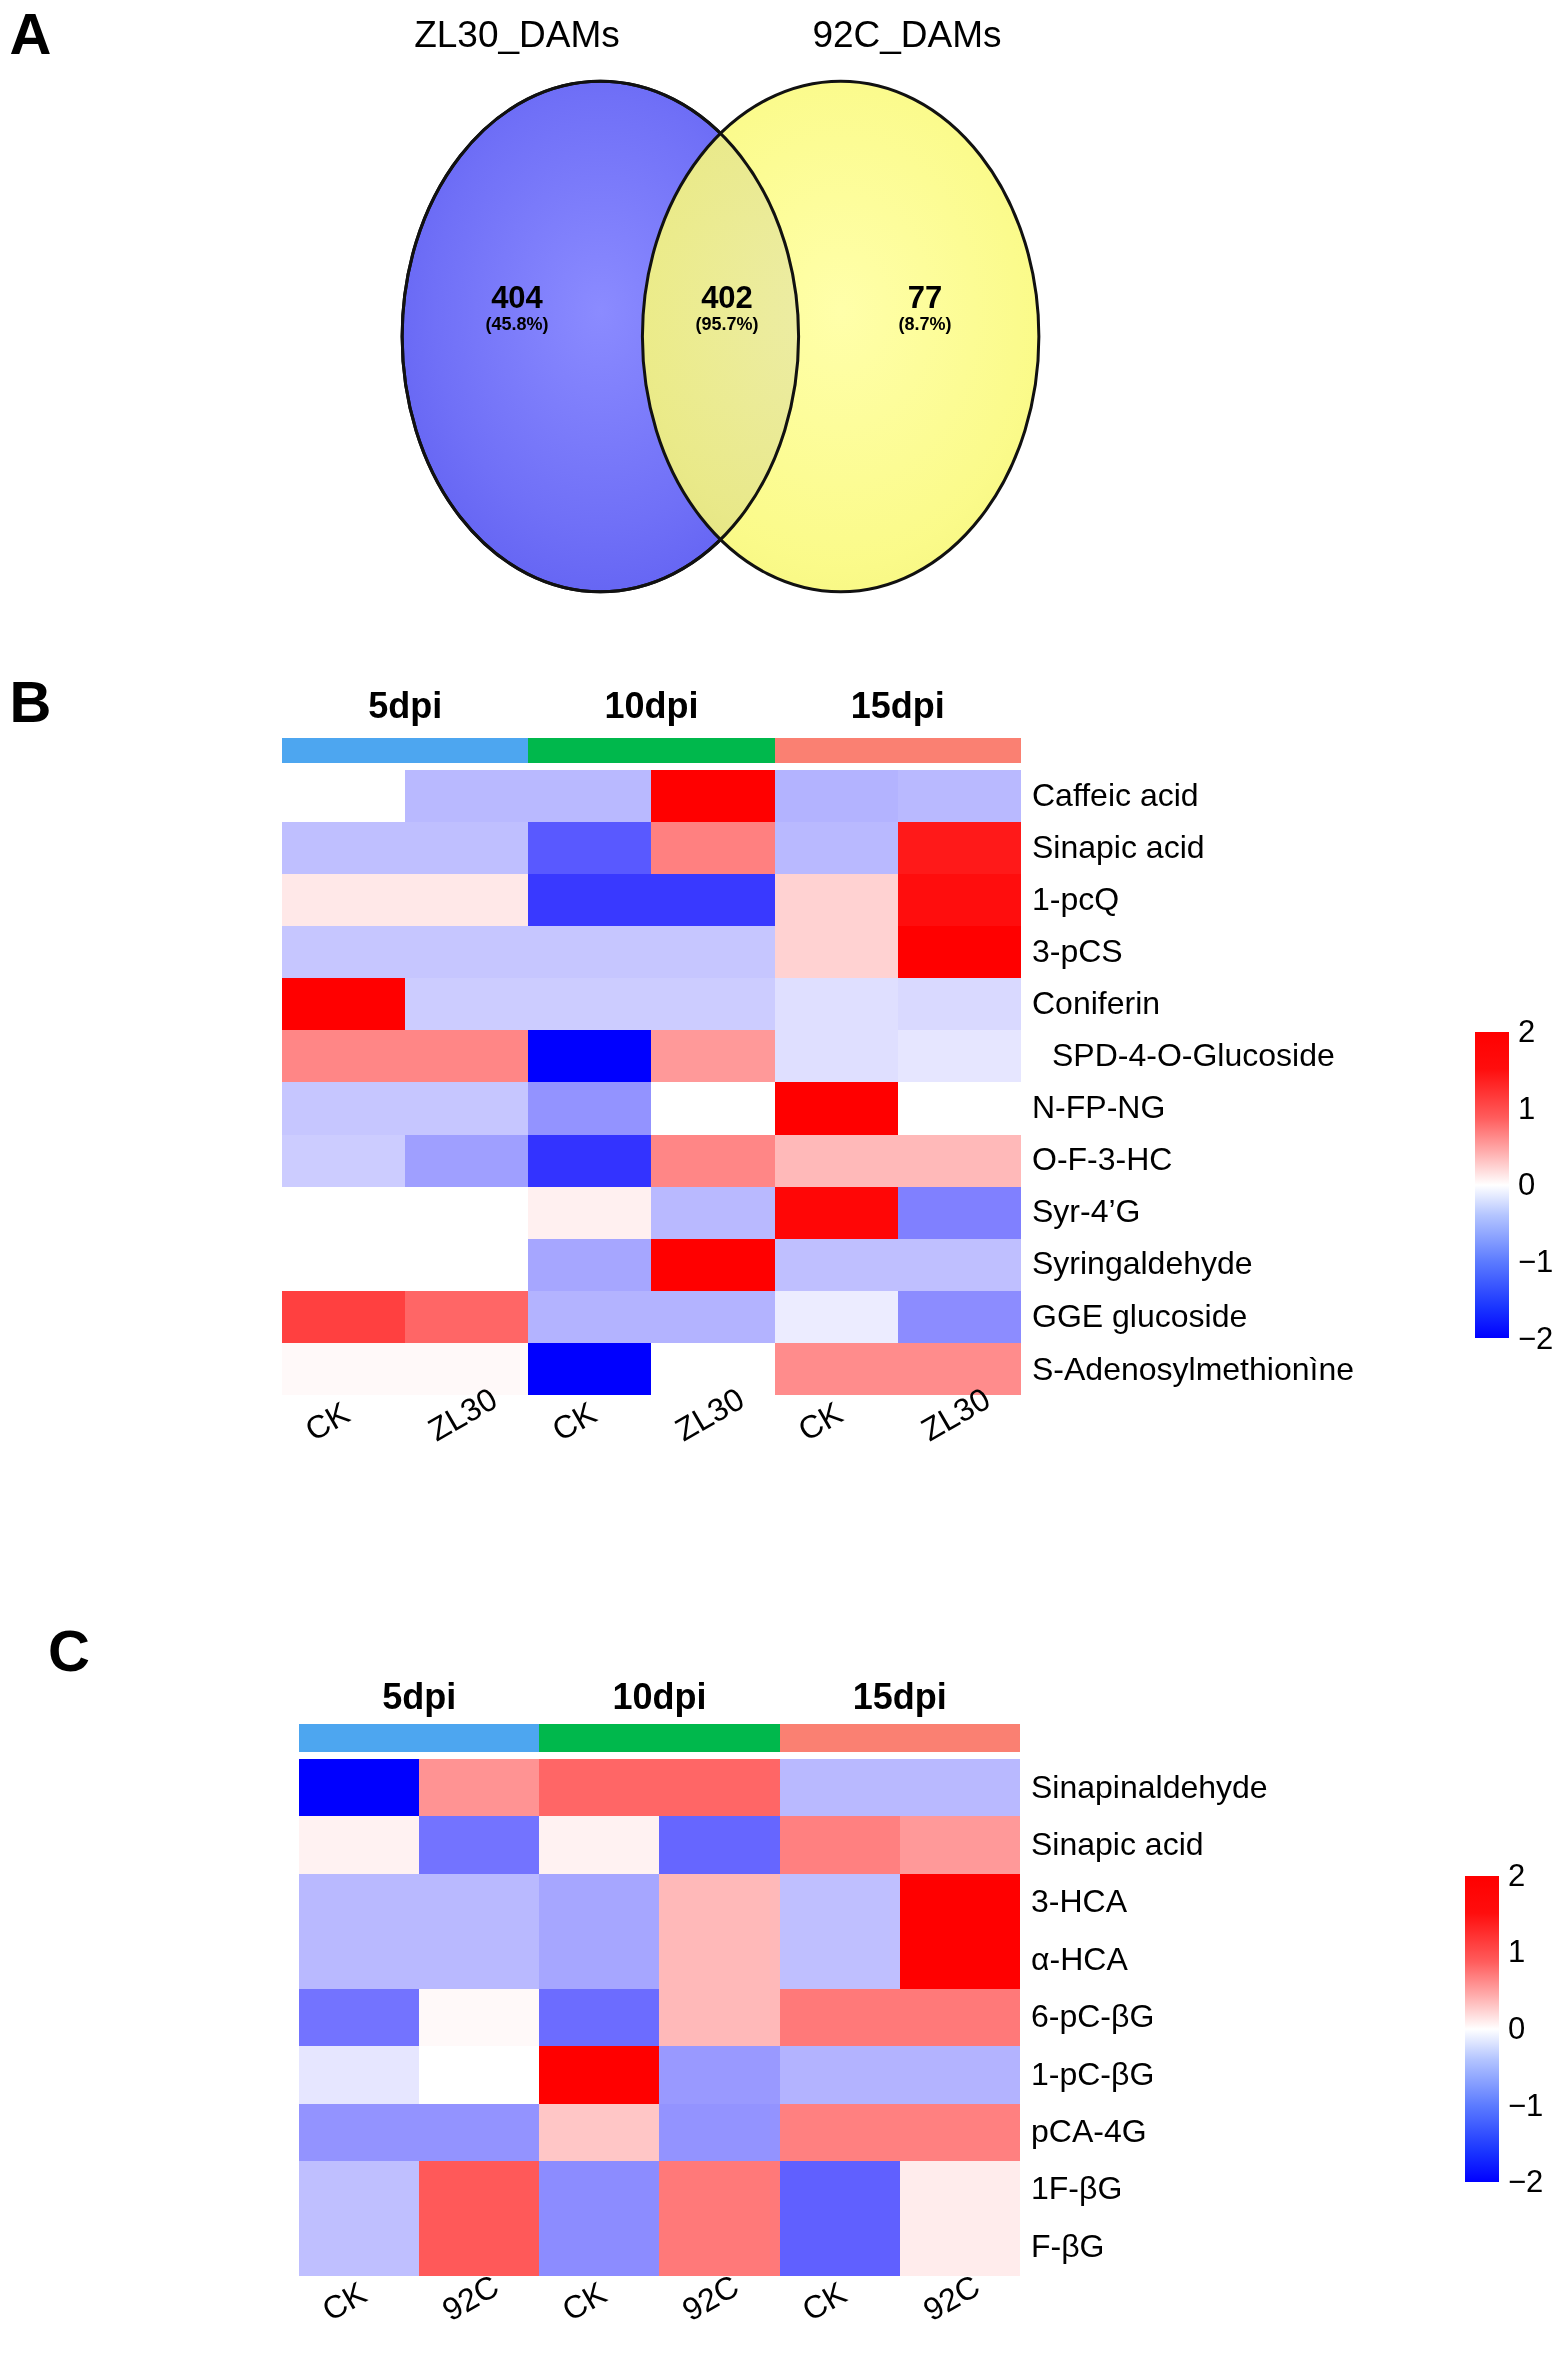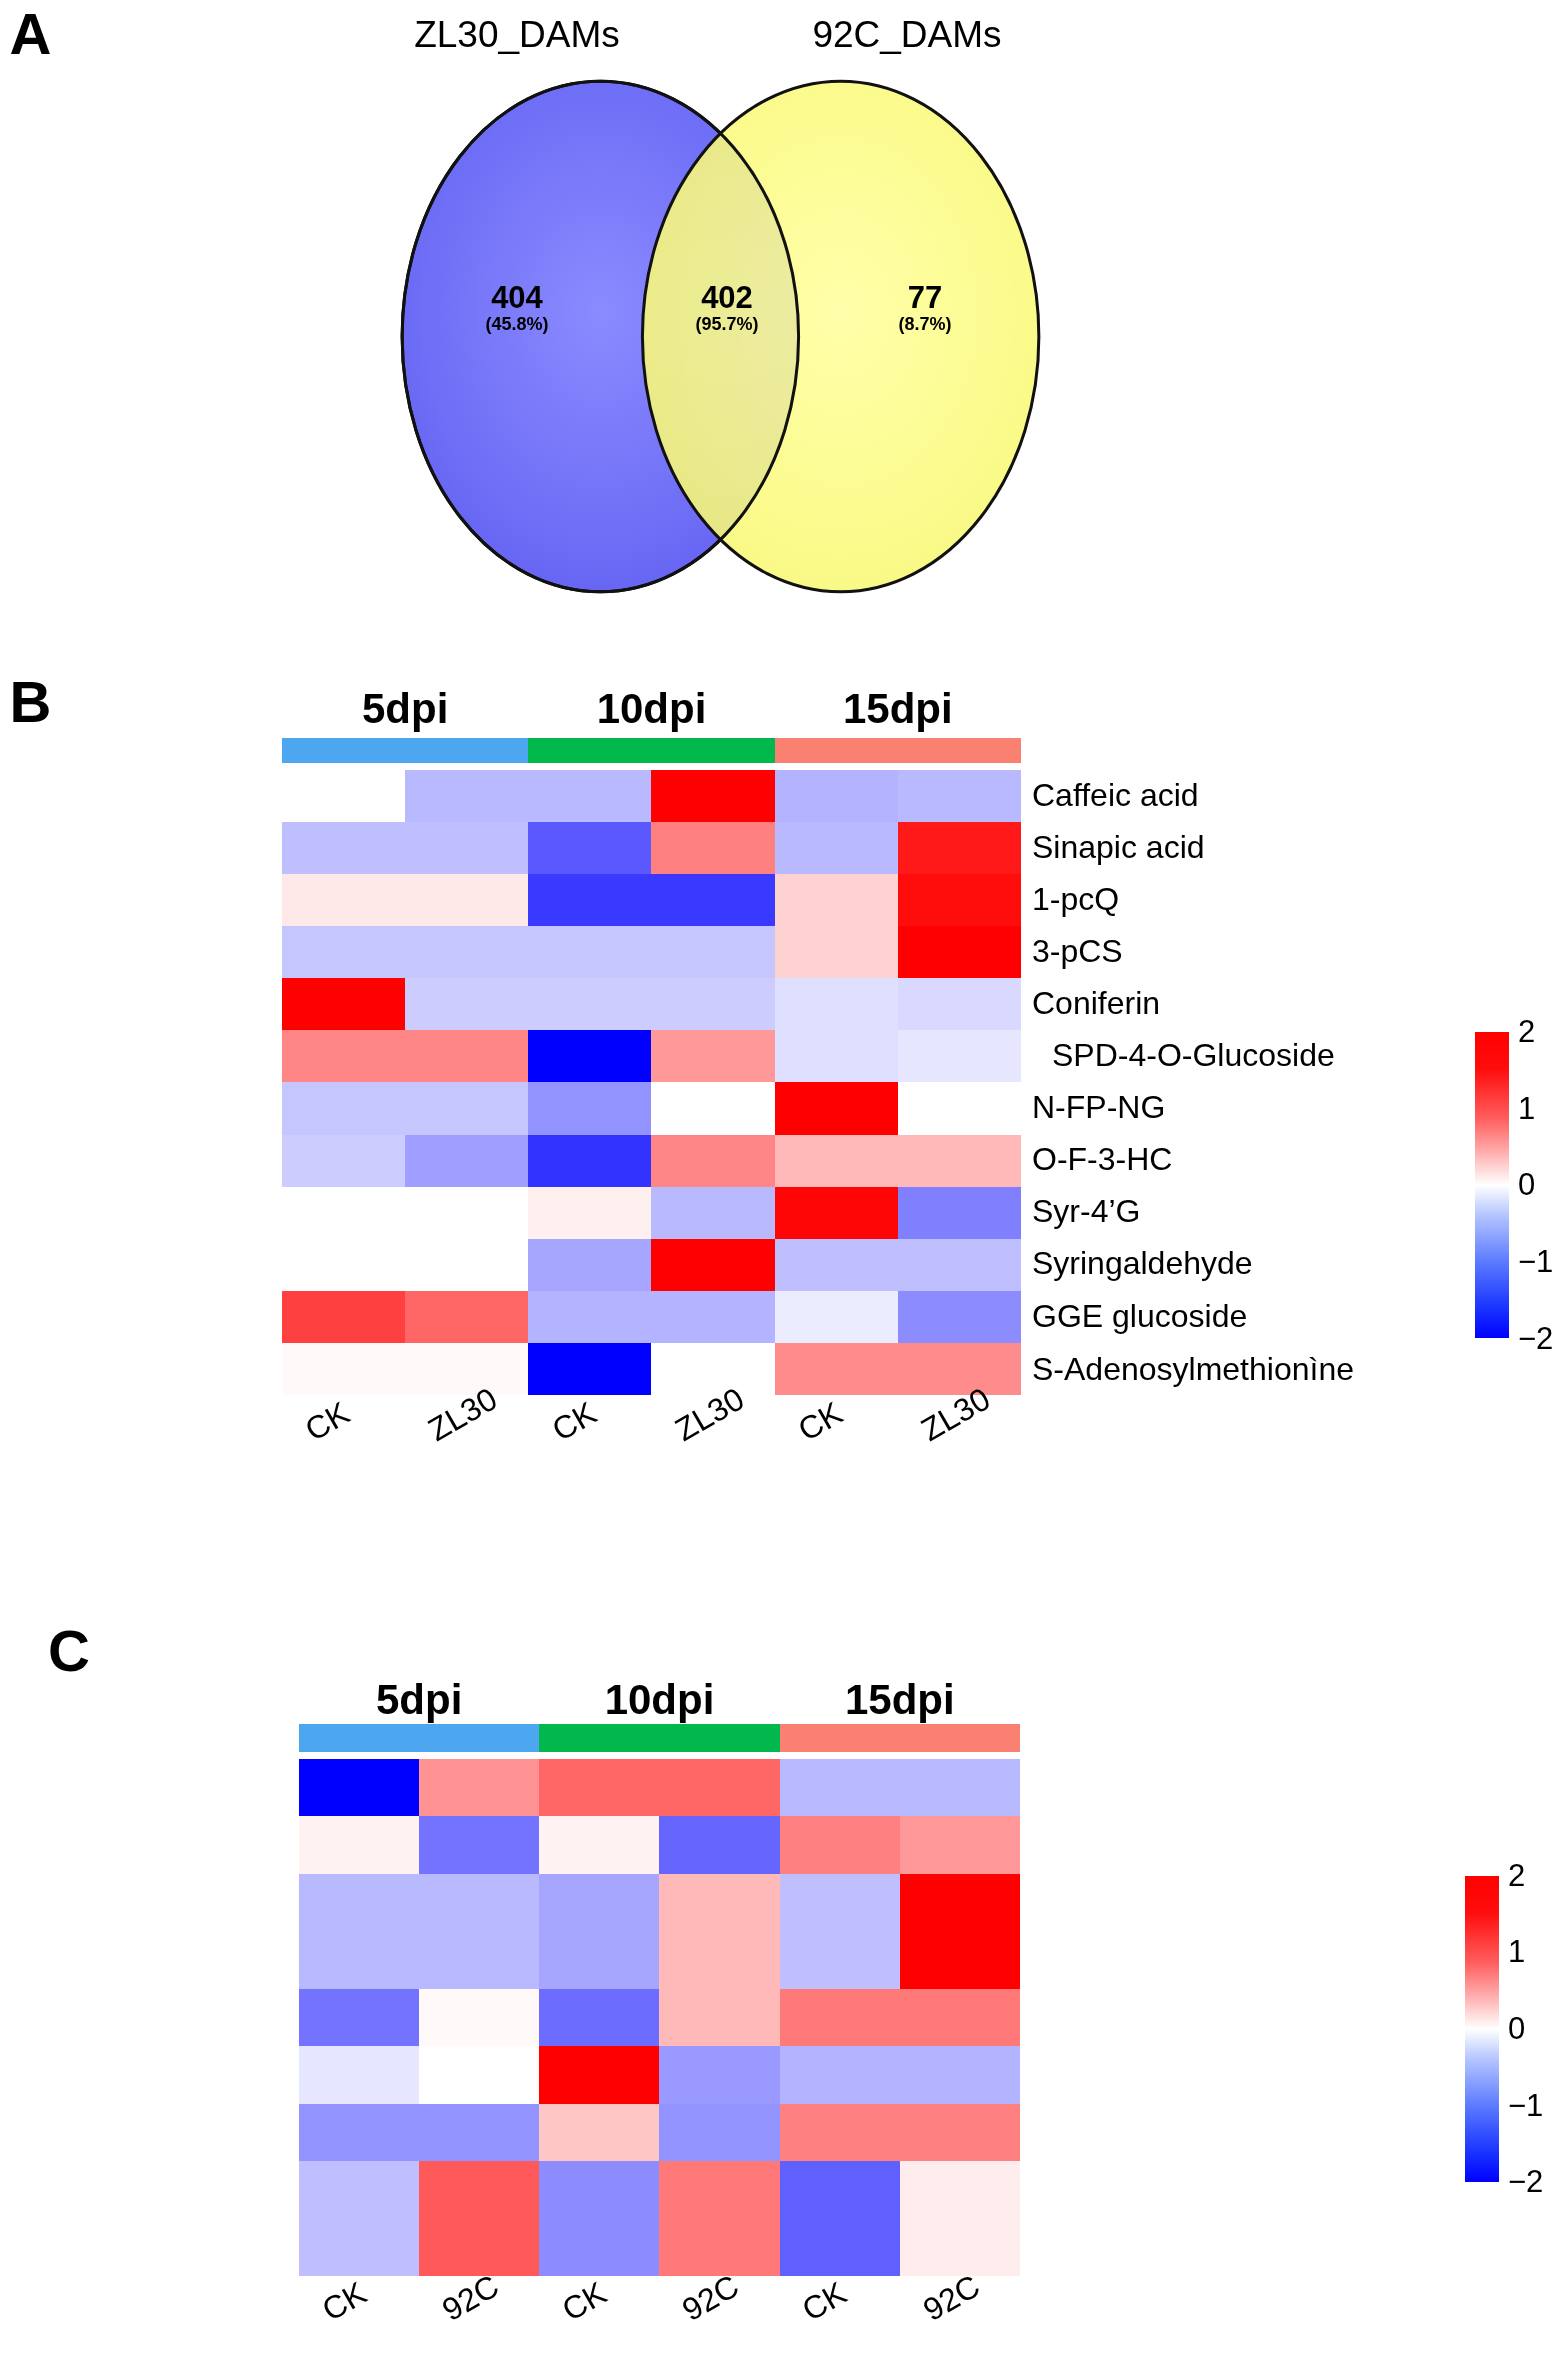--- a/index.html
+++ b/index.html
@@ -13,21 +13,21 @@
   #panelA{position:absolute;left:0;top:0;width:1558px;height:625px;}
   .venn-title{position:absolute;font-size:37px;white-space:nowrap;text-align:center;}
   .venn-svg{position:absolute;left:300px;top:72px;}
   .venn-num{position:absolute;text-align:center;white-space:nowrap;}
   .venn-num .big{display:block;font-size:31px;font-weight:bold;line-height:1.05;}
   .venn-num .pct{display:block;font-size:18px;font-weight:bold;line-height:1.05;}
 
   
   .hm-wrap{position:absolute;}
   .tp-labels{position:absolute;display:flex;}
-  .tp-label{font-size:42px;font-weight:bold;text-align:center;}
+  .tp-label{font-size:36px;font-weight:bold;text-align:center;}
   .tp-strip{position:absolute;display:flex;}
   .tp-strip div{height:100%;}
   .grid{position:absolute;display:grid;}
   .cell{width:100%;height:100%;}
   .rowlabels{position:absolute;}
   .rowlabel{position:absolute;font-size:32px;white-space:nowrap;left:0;}
   .xlabels{position:absolute;}
   .xlabel{position:absolute;font-size:32px;white-space:nowrap;
           transform:rotate(-30deg);transform-origin:left top;}
 
@@ -282,20 +282,31 @@
       <div class="cell" title="1F-βG / CK = -1.25" style="background: rgb(96, 96, 255);"></div>
       <div class="cell" title="1F-βG / 92C = 0.15" style="background: rgb(255, 236, 236);"></div>
       <div class="cell" title="F-βG / CK = -0.5" style="background: rgb(191, 191, 255);"></div>
       <div class="cell" title="F-βG / 92C = 1.3" style="background: rgb(255, 89, 89);"></div>
       <div class="cell" title="F-βG / CK = -0.9" style="background: rgb(140, 140, 255);"></div>
       <div class="cell" title="F-βG / 92C = 1.05" style="background: rgb(255, 121, 121);"></div>
       <div class="cell" title="F-βG / CK = -1.25" style="background: rgb(96, 96, 255);"></div>
       <div class="cell" title="F-βG / 92C = 0.15" style="background: rgb(255, 236, 236);"></div>
     </div>
 
+  <div class="rowlabels" id="rowsC" style="left:732px;top:83px;width:517px;height:517px;">
+      <div class="rowlabel" style="top: 9.5px;">Sinapinaldehyde</div>
+      <div class="rowlabel" style="top: 67px;">Sinapic acid</div>
+      <div class="rowlabel" style="top: 124px;">3-HCA</div>
+      <div class="rowlabel" style="top: 182px;">α-HCA</div>
+      <div class="rowlabel" style="top: 239px;">6-pC-βG</div>
+      <div class="rowlabel" style="top: 297px;">1-pC-βG</div>
+      <div class="rowlabel" style="top: 354px;">pCA-4G</div>
+      <div class="rowlabel" style="top: 411px;">1F-βG</div>
+      <div class="rowlabel" style="top: 469px;">F-βG</div>
+    </div>
 
   <div class="xlabels" id="xC" style="left:0;top:604px;width:793px;height:78px;">
       <div class="xlabel" style="left: 17px; top: 17px;">CK</div>
       <div class="xlabel" style="left: 137px; top: 17px;">92C</div>
       <div class="xlabel" style="left: 257px; top: 17px;">CK</div>
       <div class="xlabel" style="left: 377px; top: 17px;">92C</div>
       <div class="xlabel" style="left: 497px; top: 17px;">CK</div>
       <div class="xlabel" style="left: 618px; top: 17px;">92C</div>
     </div>
 </div>

